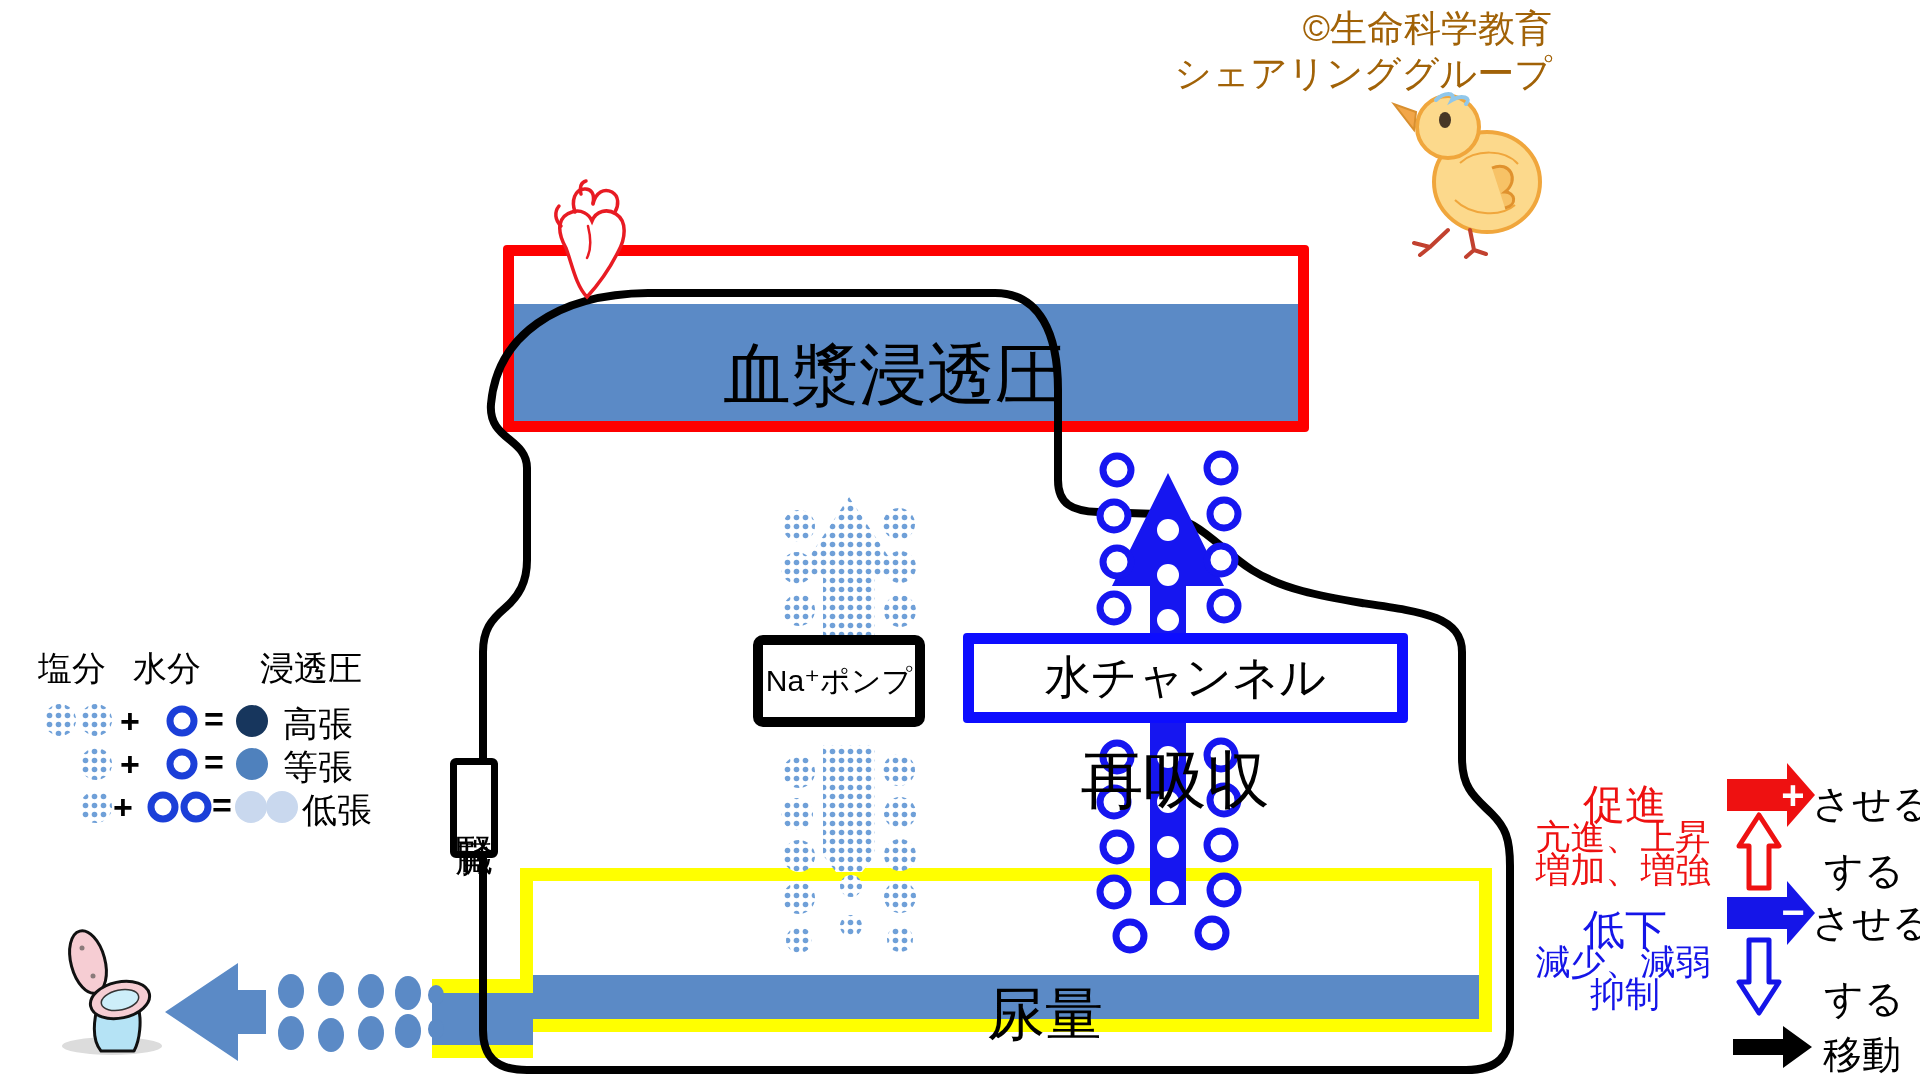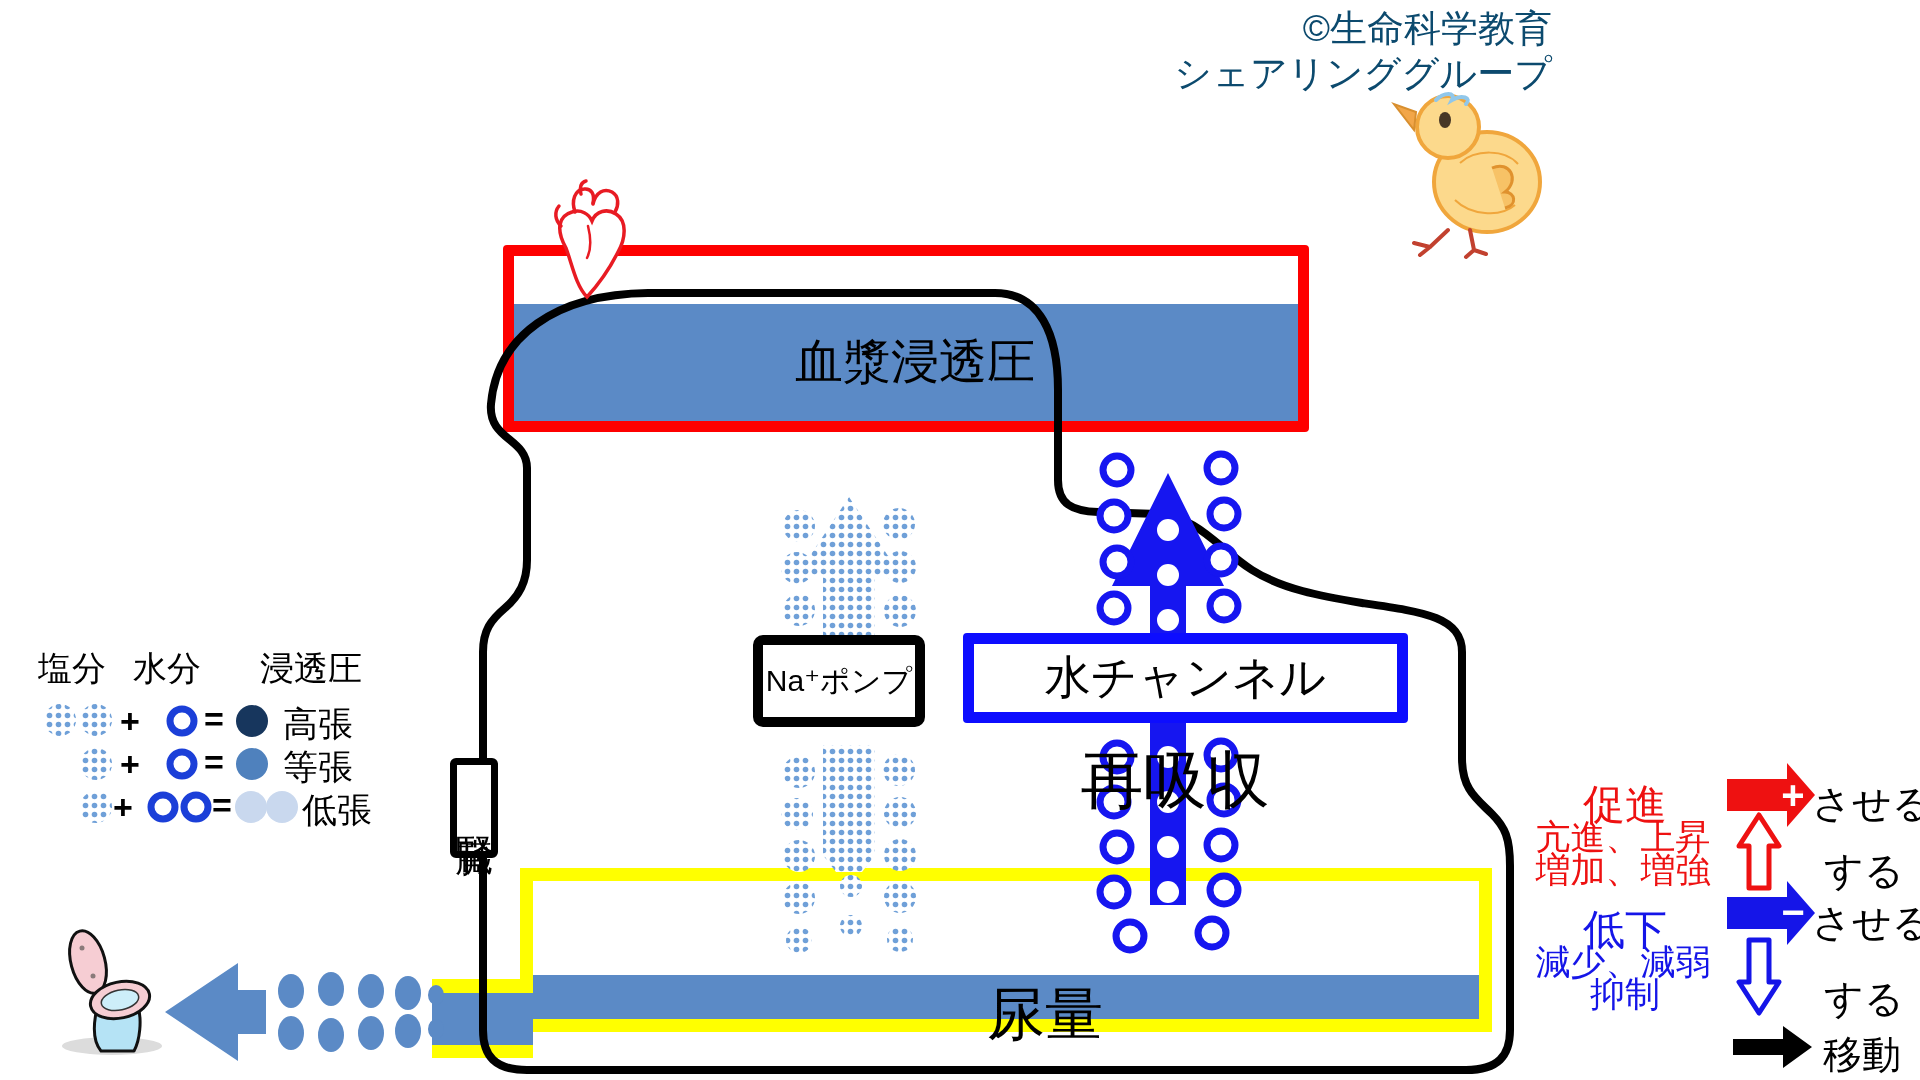--- a/index.html
+++ b/index.html
@@ -4,22 +4,22 @@
 <style>
   html,body{margin:0;padding:0;background:#fff;}
   #stage{position:relative;width:1920px;height:1080px;background:#fff;overflow:hidden;
          font-family:"Liberation Sans","DejaVu Sans",sans-serif;color:#000;}
   .abs{position:absolute;}
   .ctr{text-align:center;}
   #svg-layer{position:absolute;left:0;top:0;z-index:20;pointer-events:none;}
   .box{position:absolute;background:#fff;z-index:25;box-sizing:border-box;}
   .txt{position:absolute;z-index:30;white-space:nowrap;}
   .fill{position:absolute;left:0;right:0;bottom:0;background:#5b8ac6;}
-  #copyright{right:368px;top:6px;font-size:37px;line-height:45px;color:#0c4a6e;text-align:right;z-index:30;}
-  #plasma-label{left:690px;top:330px;width:450px;font-size:48px;}
+  #copyright{right:368px;top:6px;font-size:37px;line-height:45px;color:#a16207;text-align:right;z-index:30;}
+  #plasma-label{left:668px;top:330px;width:450px;font-size:68px;}
   #reabsorption-label{left:1010px;top:738px;width:330px;font-size:63px;}
   #urine-osmotic-label{left:540px;top:976px;width:330px;font-size:58px;}
   #urine-volume-label{left:950px;top:976px;width:190px;font-size:58px;}
   #na-pump-box{left:753px;top:635px;width:172px;height:92px;border:10px solid #000;border-radius:10px;
                display:flex;justify-content:center;align-items:center;line-height:1.05;font-size:30px;}
   #water-channel-box{left:963px;top:633px;width:445px;height:90px;border:11px solid #0d0dff;border-radius:4px;
                display:flex;justify-content:center;align-items:center;font-size:46px;}
   #kidney-box{left:450px;top:758px;width:48px;height:100px;border:7px solid #000;border-radius:6px;
                display:flex;justify-content:center;align-items:center;writing-mode:vertical-rl;font-size:38px;letter-spacing:2px;}
   .leg-h{font-size:34px;top:646px;}

